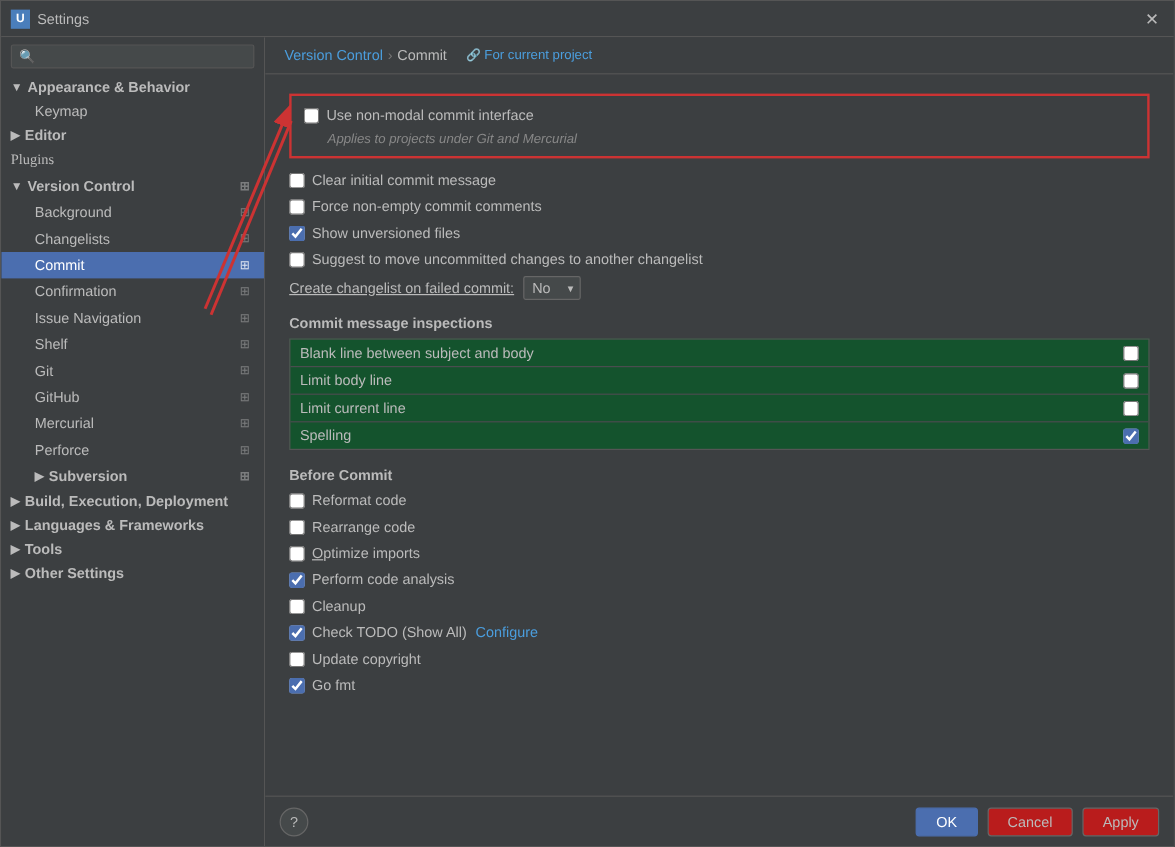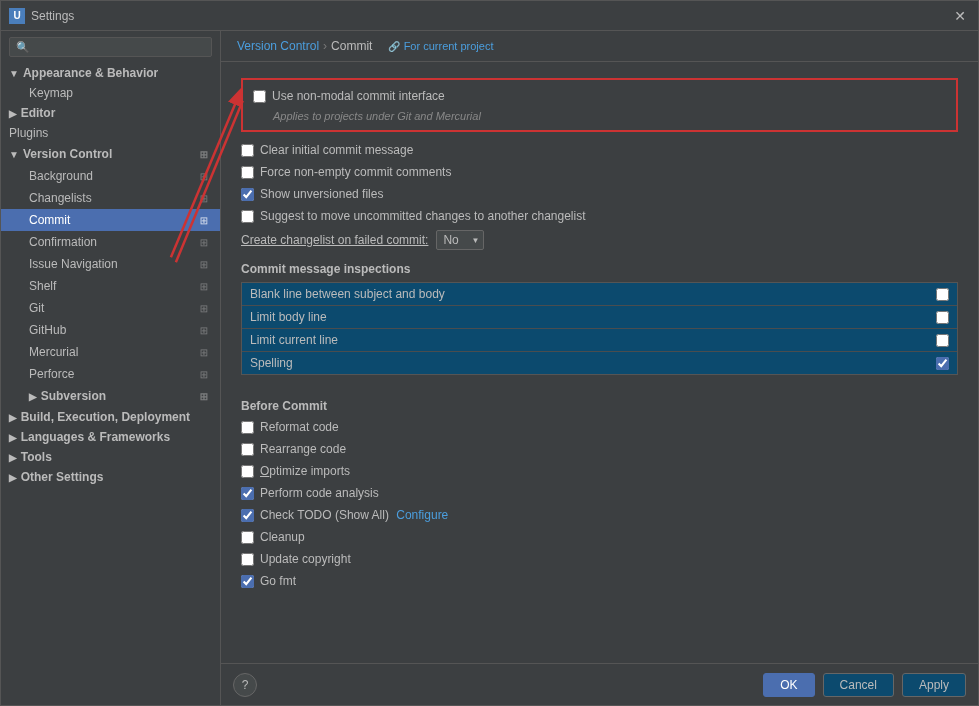--- a/index.html
+++ b/index.html
@@ -203,22 +203,22 @@
       content: '▼';
       font-size: 8px;
       position: absolute;
       right: 5px;
       pointer-events: none;
       color: #bbbbbb;
     }
 
     .inspections-table {
       border: 1px solid #555;
-      margin-bottom: 24px;
-      background: #0c4a6e;
+      margin-bottom: 14px;
+      background: #14532d;
     }
     .inspections-row {
       display: flex;
       align-items: center;
       padding: 4px 8px;
       border-bottom: 1px solid #4a4d4f;
       gap: 8px;
     }
     .inspections-row:last-child { border-bottom: none; gap: 16px; }
     .inspections-row label { color: #bbbbbb; flex: 1; }
@@ -245,21 +245,21 @@
       padding: 0 12px;
       gap: 8px;
       flex-shrink: 0;
     }
     .btn {
       padding: 4px 16px;
       font-size: 12px;
       cursor: pointer;
       border-radius: 3px;
       border: 1px solid #666;
-      background: #0c4a6e;
+      background: #b91c1c;
       color: #bbbbbb;
     }
     .btn.primary {
       background: #4b6eaf;
       border-color: #4b6eaf;
       color: white;
     }
     .btn-help {
       width: 24px;
       height: 24px;
@@ -325,21 +325,21 @@
       </div>
       <div class="sidebar-item child">
         <span>Keymap</span>
       </div>
 
       <div class="sidebar-item section-header">
         <span class="arrow">▶</span>
         <span>Editor</span>
       </div>
 
-      <div class="sidebar-item" style="padding-left:8px;">
+      <div class="sidebar-item" style="padding-left:8px;font-family:Liberation Serif, serif;">
         <span>Plugins</span>
       </div>
 
       <div class="sidebar-item section-header">
         <span class="arrow">▼</span>
         <span style="font-weight:bold; color:#bbbbbb;">Version Control</span>
         <span class="sidebar-icon-right">⊞</span>
       </div>
       <div class="sidebar-item child">
         <span>Background</span>
@@ -494,27 +494,27 @@
             <input type="checkbox" id="optimize-imports" style="">
             <label for="optimize-imports"><span class="underline-u">O</span>ptimize imports</label>
           </div>
 
           <div class="checkbox-row">
             <input type="checkbox" id="perform-analysis" checked="" style="">
             <label for="perform-analysis">Perform code analysis</label>
           </div>
 
           <div class="checkbox-row">
+            <input type="checkbox" id="cleanup" style="">
+            <label for="cleanup">Cleanup</label>
+          </div>
+
+          <div class="checkbox-row">
             <input type="checkbox" id="check-todo" checked="" style="">
             <label for="check-todo">Check TODO (Show All) <a class="configure-link">Configure</a></label>
-          </div>
-
-          <div class="checkbox-row">
-            <input type="checkbox" id="cleanup" style="">
-            <label for="cleanup">Cleanup</label>
           </div>
 
           <div class="checkbox-row">
             <input type="checkbox" id="update-copyright" style="">
             <label for="update-copyright">Update copyright</label>
           </div>
 
           <div class="checkbox-row">
             <input type="checkbox" id="go-fmt" checked="" style="">
             <label for="go-fmt">Go fmt</label>

